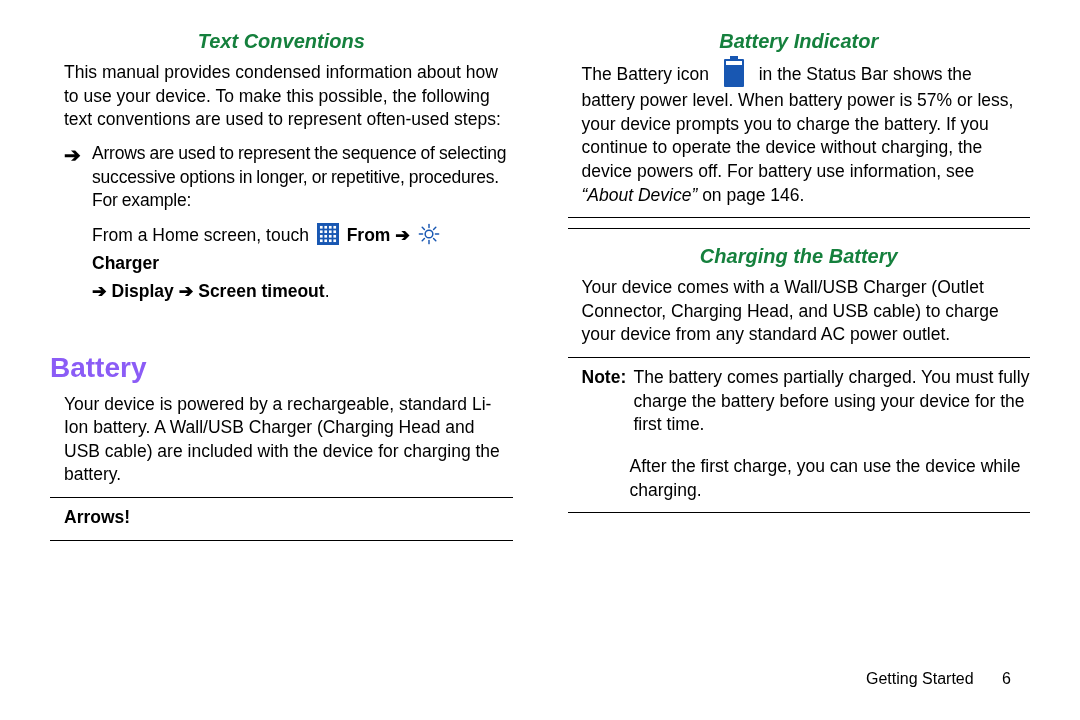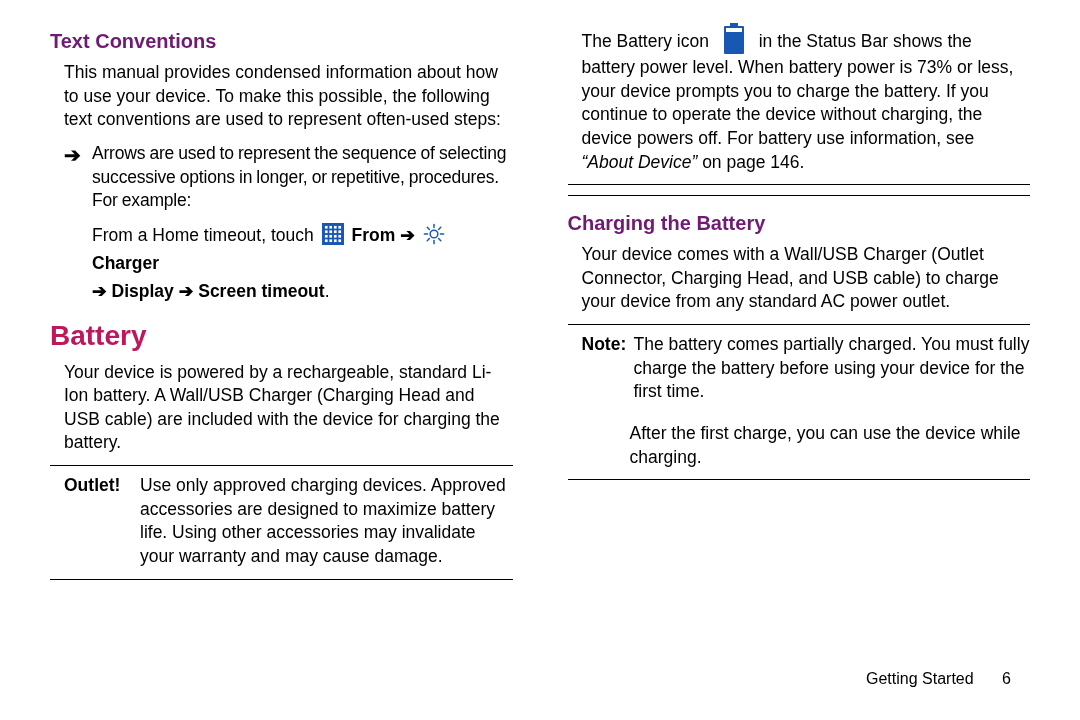--- a/index.html
+++ b/index.html
@@ -17,30 +17,32 @@
   .page {
     display: flex;
     padding: 28px 50px 0 50px;
     gap: 55px;
   }
   .col {
     flex: 1;
     min-width: 0;
   }
   h2.sub {
-    color: #701a75;
+    color: #15803d;
+    font-style: italic;
     font-weight: bold;
     font-size: 20px;
     margin: 0 0 6px 0;
+    text-align: center;
   }
   h1.main {
-    color: #be185d;
+    color: #8b5cf6;
     font-weight: bold;
     font-size: 28px;
-    margin: 12px 0 6px 0;
+    margin: 44px 0 6px 0;
   }
   p {
     margin: 0;
   }
   .body-indent {
     margin-left: 14px;
   }
   .arrow-row {
     display: flex;
     margin-top: 10px;
@@ -152,21 +154,21 @@
     <h2 class="sub">Text Conventions</h2>
 
     <p class="body-indent">This manual provides condensed information about how to use your device. To make this possible, the following text conventions are used to represent often-used steps:</p>
 
     <div class="arrow-row">
       <div class="arrow-cell">➔</div>
       <div class="arrow-content tight">Arrows are used to represent the sequence of selecting successive options in longer, or repetitive, procedures. For example:</div>
     </div>
 
     <div class="from-row">
-      <span>From a Home timeout, touch </span>
+      <span>From a Home screen, touch </span>
       <span class="icon icon-apps"></span>
       <span class="bold">From</span>
       <span class="bold arrow-glyph">➔</span>
       <span class="icon icon-settings">
         <svg width="22" height="22" viewBox="0 0 24 24">
           <g fill="none" stroke="#1857b2" stroke-width="1.6">
             <circle cx="12" cy="12" r="4.2"></circle>
             <g stroke-linecap="round">
               <line x1="12" y1="1.5" x2="12" y2="5"></line>
                 <line x1="12" y1="19" x2="12" y2="22.5"></line>
@@ -188,35 +190,35 @@
       <span class="bold">Screen timeout</span><span>.</span>
     </div>
 
     <h1 class="main">Battery</h1>
 
     <p class="body-indent">Your device is powered by a rechargeable, standard Li-Ion battery. A Wall/USB Charger (Charging Head and USB cable) are included with the device for charging the battery.</p>
 
     <hr class="rule">
 
     <div class="note-block">
-      <div class="note-label note-label-warn">Outlet!</div>
-      <div class="note-text">Use only approved charging devices. Approved accessories are designed to maximize battery life. Using other accessories may invalidate your warranty and may cause damage.</div>
+      <div class="note-label note-label-warn">Arrows!</div>
     </div>
 
     <hr class="rule">
 
   </div>
 
   <div class="col">
 
+    <h2 class="sub">Battery Indicator</h2>
 
     <p class="body-indent">
       <span>The Battery icon </span>
       <span class="icon icon-battery"></span>
-      <span> in the Status Bar shows the battery power level. When battery power is 73% or less, your device prompts you to charge the battery. If you continue to operate the device without charging, the device powers off. For battery use information, see </span>
+      <span> in the Status Bar shows the battery power level. When battery power is 57% or less, your device prompts you to charge the battery. If you continue to operate the device without charging, the device powers off. For battery use information, see </span>
       <span class="italic">“About Device”</span>
       <span> on page 146.</span>
     </p>
 
     <hr class="rule">
 
 
     <hr class="rule">
 
     <h2 class="sub" style="margin-top:14px">Charging the Battery</h2>

